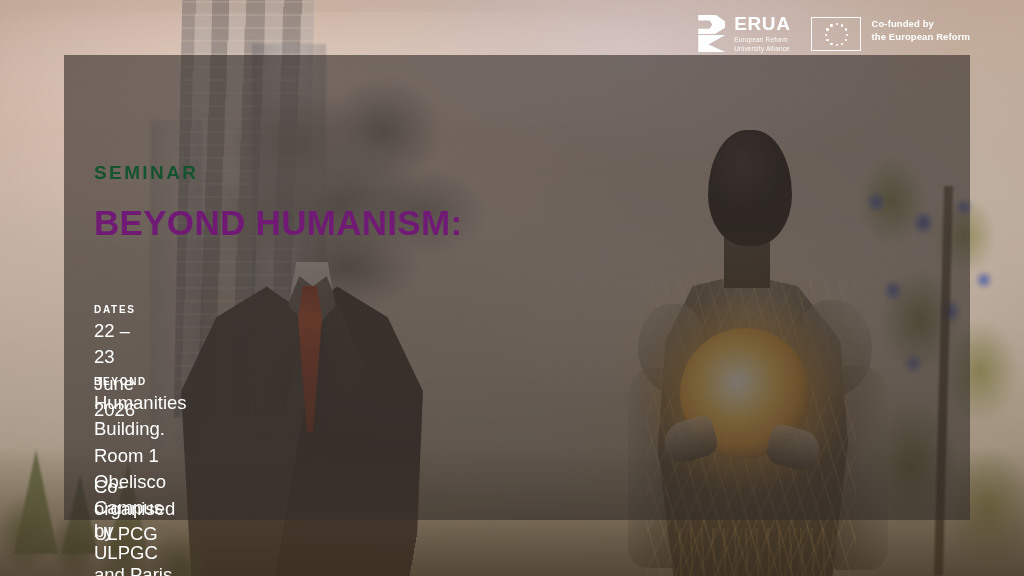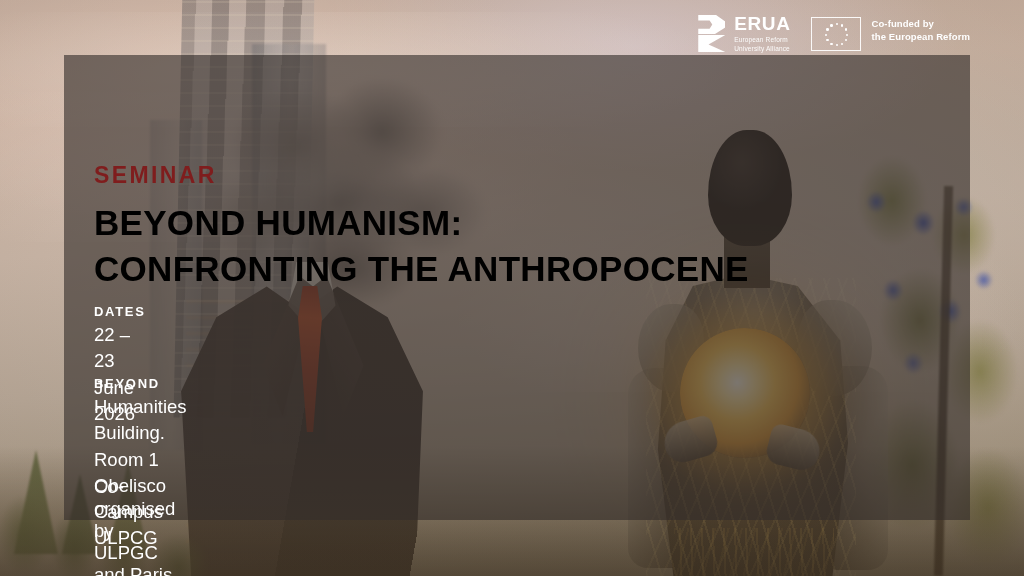--- a/index.html
+++ b/index.html
@@ -292,31 +292,31 @@
     position:relative;
   }
   .eu-star {
     position:absolute; width:2.4px; height:2.4px; background:#fff; border-radius:50%;
   }
   .eu-txt { color:#fff; font-size:9.5px; font-weight:bold; line-height:1.45; letter-spacing:.1px; }
 
   
   .content { position:absolute; left:94px; top:0; }
   .eyebrow {
-    position:absolute; top:162px; color:#7f1d1d;
-    font-size:23px; font-weight:bold; letter-spacing:2.4px;
+    position:absolute; top:162px; color:#14532d;
+    font-size:19px; font-weight:bold; letter-spacing:2.4px;
   }
   .title {
-    position:absolute; top:200px; color:#000000;
+    position:absolute; top:200px; color:#701a75;
     font-size:35px; font-weight:bold; letter-spacing:.3px; line-height:1.32;
     white-space:nowrap;
   }
   .blk { position:absolute; color:#fff; }
   .lbl {
-    font-size:13px; font-weight:bold; letter-spacing:1.7px; margin-bottom:3px;
+    font-size:10px; font-weight:bold; letter-spacing:1.7px; margin-bottom:3px;
   }
   .val { font-size:18.5px; line-height:1.42; font-weight:normal; }
   .b-dates { top:304px; }
   .b-venue { top:376px; }
   .b-org   { top:476px; font-size:18.5px; }
 </style>
 </head>
 <body>
 
 <div id="poster">
@@ -406,21 +406,20 @@
         <div>Co-funded by</div>
         <div>the European Reform</div>
       </div>
     </div>
   </div>
 
   <div class="content">
     <div class="eyebrow">SEMINAR</div>
     <div class="title">
       <div>BEYOND HUMANISM:</div>
-      <div>CONFRONTING THE ANTHROPOCENE</div>
     </div>
 
     <div class="blk b-dates">
       <div class="lbl">DATES</div>
       <div class="val">22 – 23 June 2026</div>
     </div>
 
     <div class="blk b-venue">
       <div class="lbl">BEYOND</div>
       <div class="val">Humanities Building. Room 1</div>

